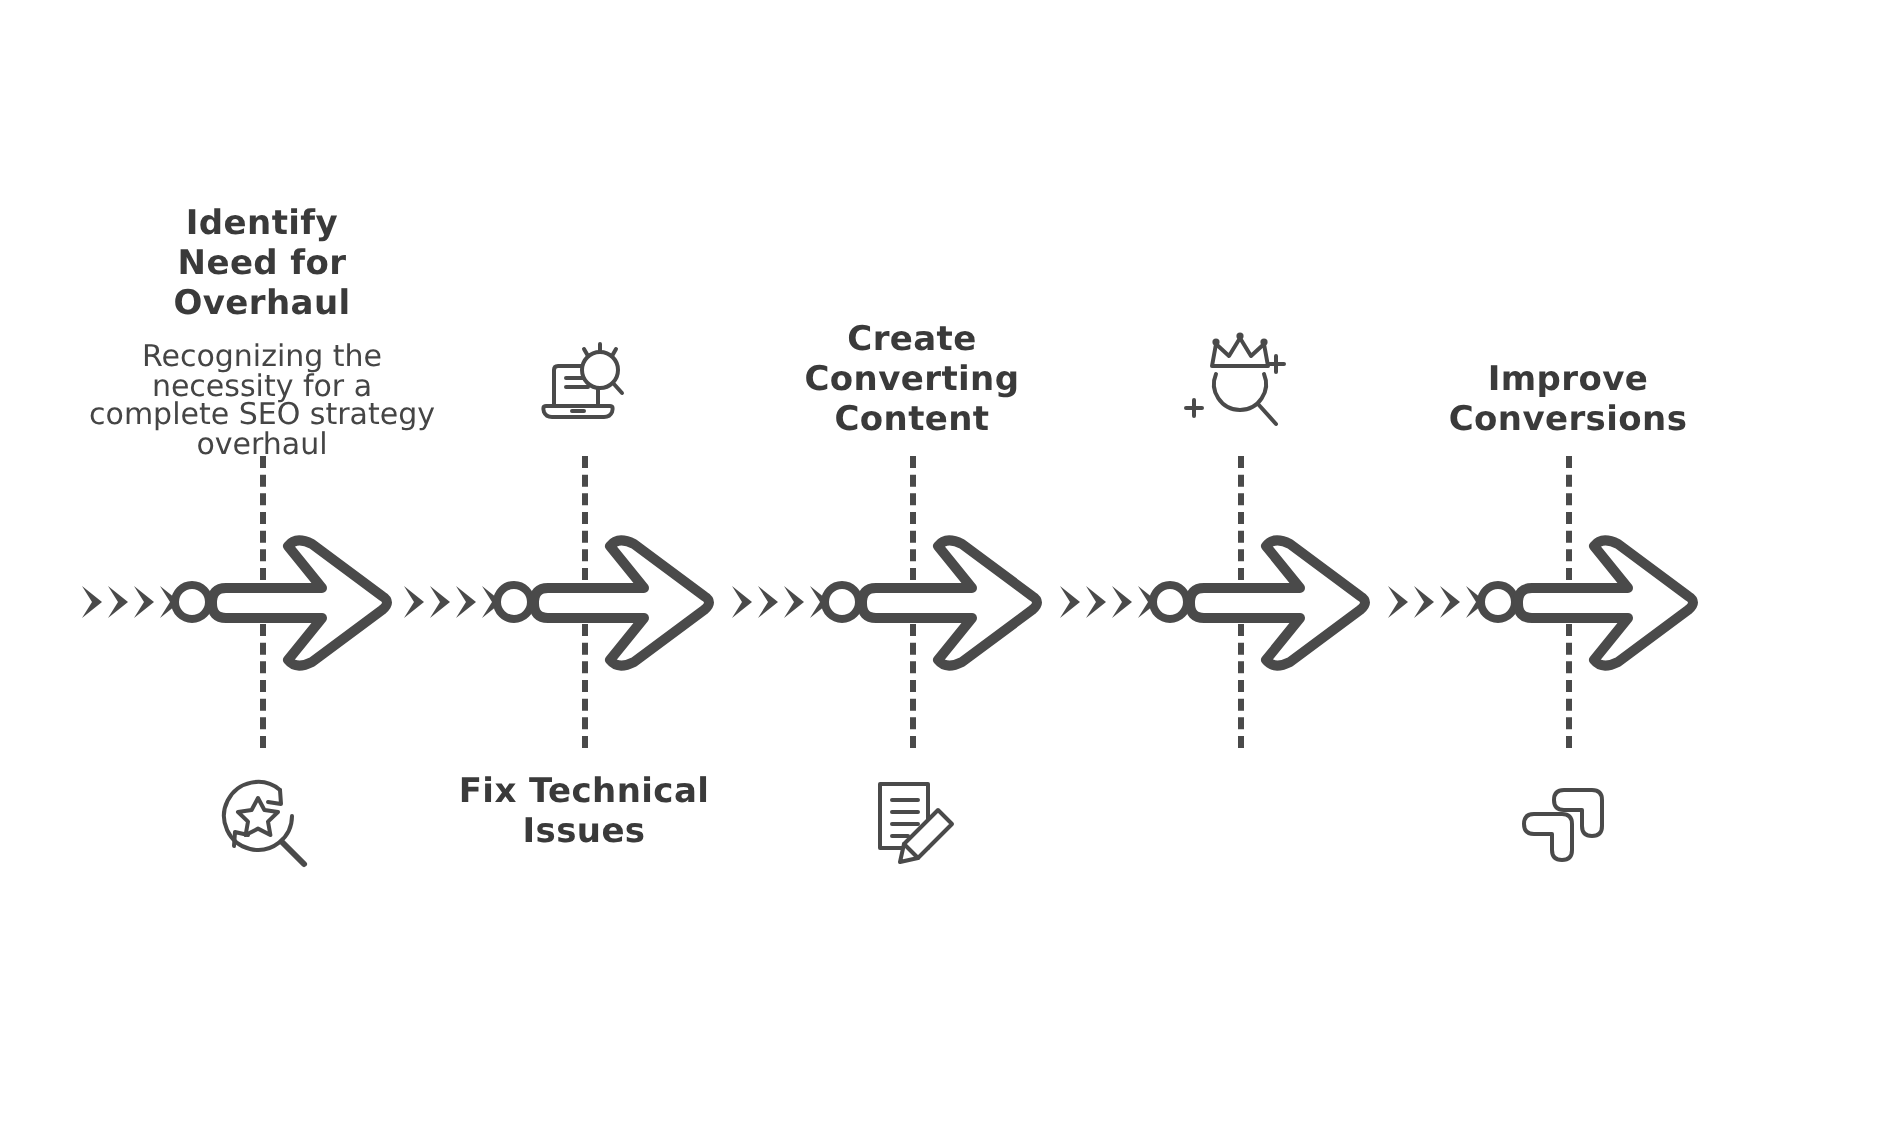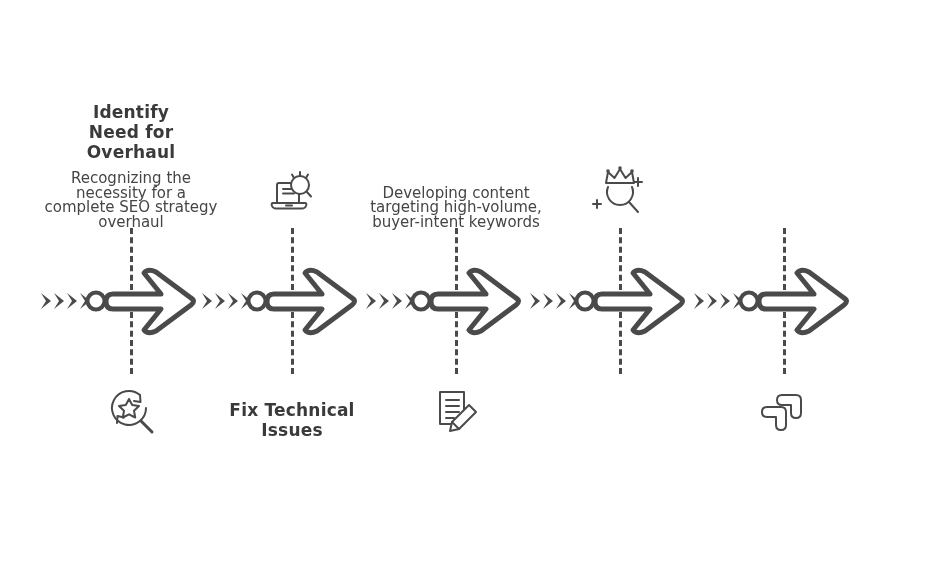--- a/index.html
+++ b/index.html
@@ -32,21 +32,21 @@
   
   .txtblock {
     position: absolute;
     left: 0;
     width: 192px;
     text-align: center;
     box-sizing: border-box;
     padding: 0 4px;
   }
   .txtblock.above { bottom: 342px; }
-  .txtblock.below { top: 400px; }
+  .txtblock.below { top: 386px; }
 
   .stage-title {
     font-family: "DejaVu Sans", sans-serif;
     font-weight: bold;
     font-size: 17px;
     line-height: 20px;
     letter-spacing: 0.2px;
     color: #3a3a3a;
     margin: 0 0 9px 0;
     white-space: pre-line;
@@ -165,21 +165,23 @@
 
     <div class="txtblock below">
       <div class="stage-title">Fix Technical
 Issues</div>
     </div>
   </div>
 
   <div class="stage" style="left:360px;">
 
     <div class="txtblock above">
-      <div class="stage-desc">Developing content targeting high-volume, buyer-intent keywords</div>
+      <div class="stage-title">Create
+Converting
+Content</div>
     </div>
 
     <div class="dash up" style="left:95px;"></div>
 
     <div class="arrow-unit">
       <svg width="192" height="78" viewBox="0 0 192 78" fill="none" xmlns="http://www.w3.org/2000/svg">
         <g fill="#4a4a4a">
           <path d="M6 31 L16 39 L6 47 L11 39 Z"></path>
           <path d="M19 31 L29 39 L19 47 L24 39 Z"></path>
           <path d="M32 31 L42 39 L32 47 L37 39 Z"></path>
@@ -234,20 +236,22 @@
 
     <div class="dash down" style="left:95px;"></div>
 
     <div class="txtblock below">
     </div>
   </div>
 
   <div class="stage" style="left:688px;">
 
     <div class="txtblock above">
+      <div class="stage-title">Improve
+Conversions</div>
     </div>
 
     <div class="dash up" style="left:95px;"></div>
 
     <div class="arrow-unit">
       <svg width="192" height="78" viewBox="0 0 192 78" fill="none" xmlns="http://www.w3.org/2000/svg">
         <g fill="#4a4a4a">
           <path d="M6 31 L16 39 L6 47 L11 39 Z"></path>
           <path d="M19 31 L29 39 L19 47 L24 39 Z"></path>
           <path d="M32 31 L42 39 L32 47 L37 39 Z"></path>

